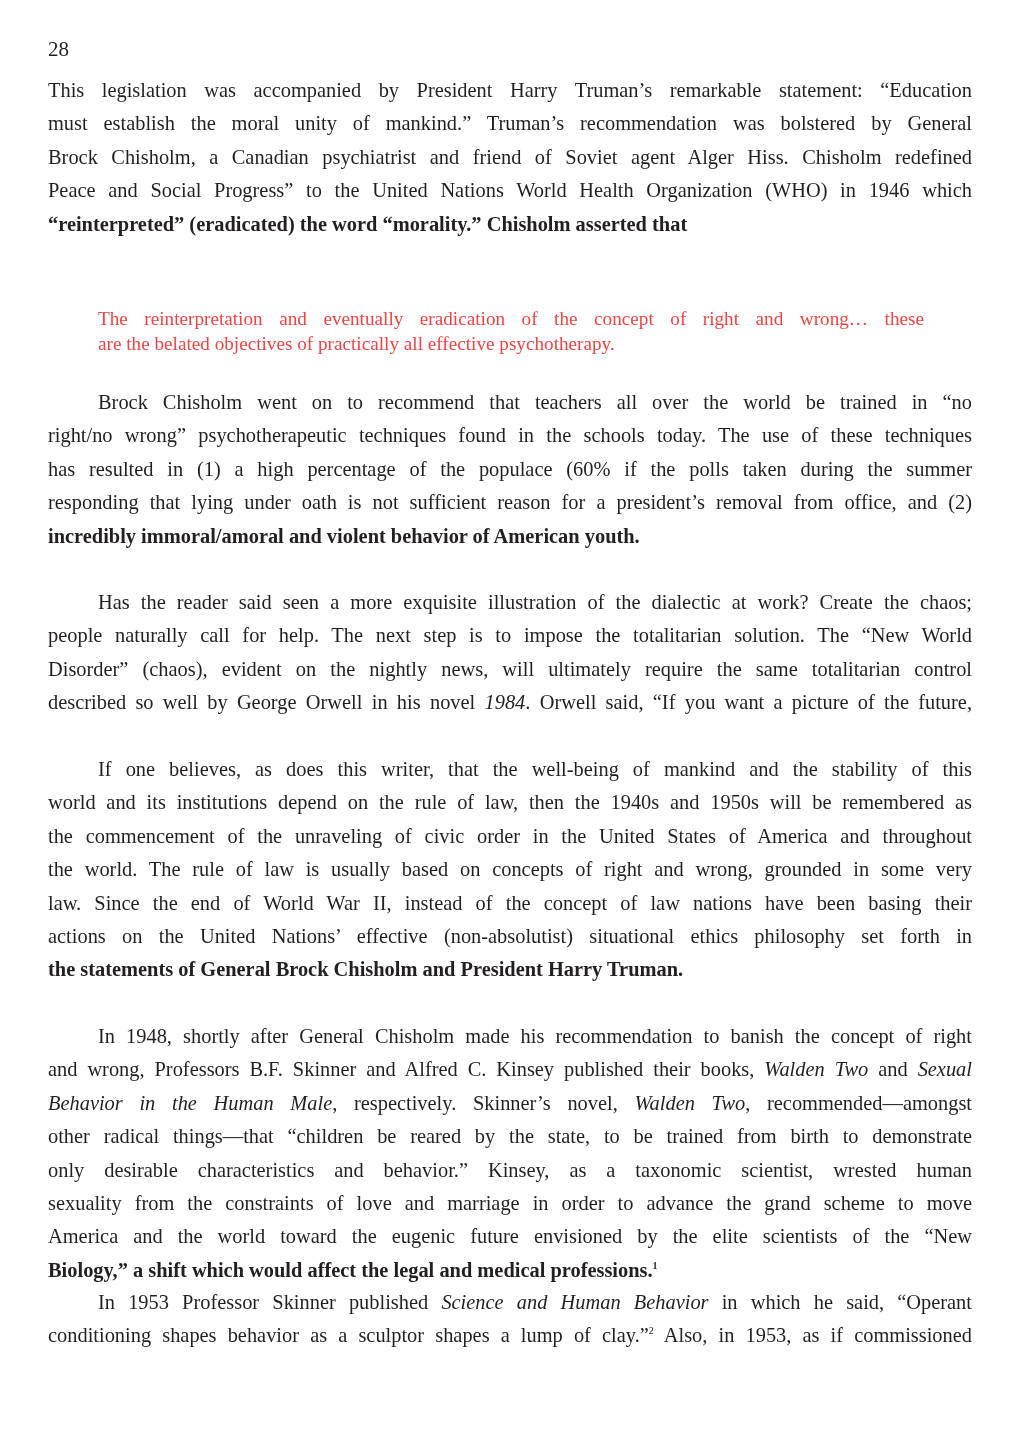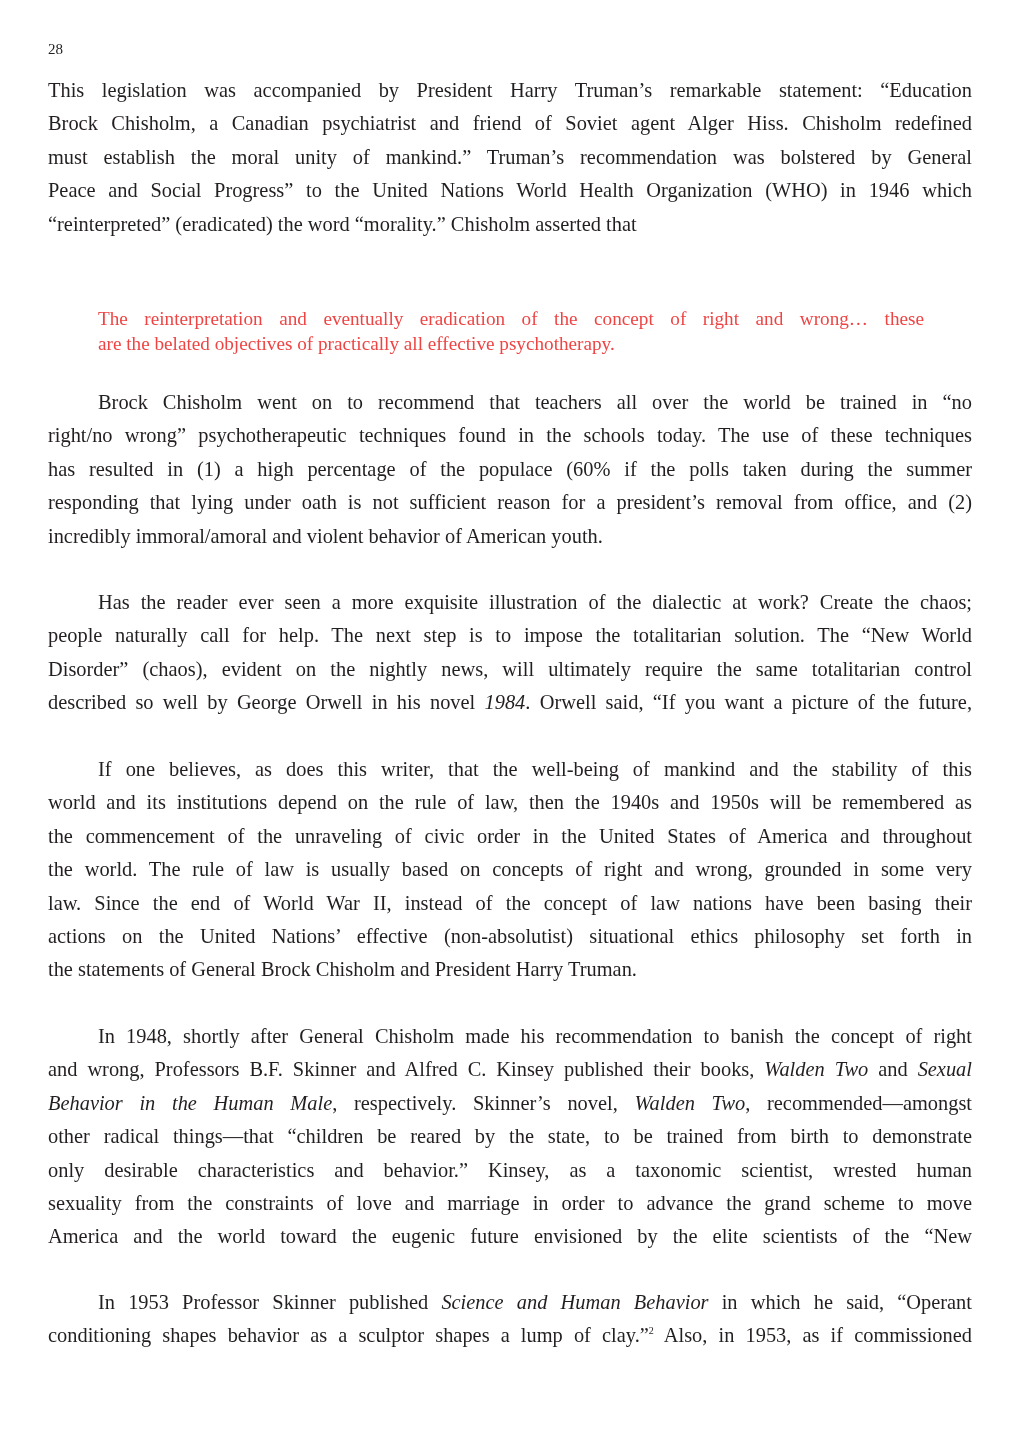--- a/index.html
+++ b/index.html
@@ -1,62 +1,62 @@
 <!DOCTYPE html>
 <html><head>
   <meta charset="utf-8">
   <style>
     html, body { margin: 0; padding: 0; background: #ffffff; }
     body { width: 1035px; height: 1437px; position: relative; overflow: hidden;
            font-family: "DejaVu Serif", "Liberation Serif", serif; color: #231f20; }
-    .page-number { position: absolute; left: 48px; top: 36px; font-size: 15px; line-height: 26px;
+    .page-number { position: absolute; left: 48px; top: 36px; font-size: 21px; line-height: 26px;
                    font-family: "Liberation Serif", "DejaVu Serif", serif; }
     .body-text { position: absolute; left: 48px; width: 924px; }
     .line { display: block; height: 33.4px; line-height: 33.4px; font-size: 18.2px;
             text-align: justify; text-align-last: justify; white-space: nowrap; overflow: visible;
             font-family: "Liberation Serif", "DejaVu Serif", serif; font-size: 20.4px; }
-    .line.last { text-align-last: left; }
+    .line.last { text-align-last: left; font-weight: bold; }
     .line.indent { padding-left: 50px; }
     .quote { position: absolute; left: 98px; width: 826px; top: 306px; color: #ef4444; }
     .qline { display: block; height: 25px; line-height: 25px; font-size: 19.2px;
              font-family: "Liberation Serif", "DejaVu Serif", serif;
              text-align: justify; text-align-last: justify; white-space: nowrap; }
     .qline.last { text-align-last: left; }
     .it { font-style: italic; }
     sup { font-size: 10px; vertical-align: 8px; line-height: 0; }
   </style>
 </head>
 <body>
 
 <div>
   <div class="page-number">28</div>
 
   <div class="body-text" style="top:74px;">
     <span class="line">This legislation was accompanied by President Harry Truman’s remarkable statement: “Education</span>
+    <span class="line">must establish the moral unity of mankind.” Truman’s recommendation was bolstered by General</span>
     <span class="line">Brock Chisholm, a Canadian psychiatrist and friend of Soviet agent Alger Hiss. Chisholm redefined</span>
-    <span class="line">must establish the moral unity of mankind.” Truman’s recommendation was bolstered by General</span>
     <span class="line">Peace and Social Progress” to the United Nations World Health Organization (WHO) in 1946 which</span>
     <span class="line last">“reinterpreted” (eradicated) the word “morality.” Chisholm asserted that</span>
   </div>
 
   <div class="quote">
     <span class="qline">The reinterpretation and eventually eradication of the concept of right and wrong… these</span>
     <span class="qline last">are the belated objectives of practically all effective psychotherapy.</span>
   </div>
 
   <div class="body-text" style="top:386px;">
     <span class="line indent">Brock Chisholm went on to recommend that teachers all over the world be trained in “no</span>
     <span class="line">right/no wrong” psychotherapeutic techniques found in the schools today. The use of these techniques</span>
     <span class="line">has resulted in (1) a high percentage of the populace (60% if the polls taken during the summer</span>
     <span class="line">responding that lying under oath is not sufficient reason for a president’s removal from office, and (2)</span>
     <span class="line last">incredibly immoral/amoral and violent behavior of American youth.</span>
   </div>
 
   <div class="body-text" style="top:586px;">
-    <span class="line indent">Has the reader ever seen a more exquisite illustration of the dialectic at work? Create the chaos;</span>
+    <span class="line indent">Has the reader said seen a more exquisite illustration of the dialectic at work? Create the chaos;</span>
     <span class="line">people naturally call for help. The next step is to impose the totalitarian solution. The “New World</span>
     <span class="line">Disorder” (chaos), evident on the nightly news, will ultimately require the same totalitarian control</span>
     <span class="line"><span>described so well by George Orwell in his novel </span><span class="it">1984</span><span>. Orwell said, “If you want a picture of the future,</span></span>
   </div>
 
   <div class="body-text" style="top:753px;">
     <span class="line indent">If one believes, as does this writer, that the well-being of mankind and the stability of this</span>
     <span class="line">world and its institutions depend on the rule of law, then the 1940s and 1950s will be remembered as</span>
     <span class="line">the commencement of the unraveling of civic order in the United States of America and throughout</span>
     <span class="line">the world. The rule of law is usually based on concepts of right and wrong, grounded in some very</span>
@@ -66,19 +66,20 @@
   </div>
 
   <div class="body-text" style="top:1020px;">
     <span class="line indent">In 1948, shortly after General Chisholm made his recommendation to banish the concept of right</span>
     <span class="line"><span>and wrong, Professors B.F. Skinner and Alfred C. Kinsey published their books, </span><span class="it">Walden Two</span><span> and </span><span class="it">Sexual</span></span>
     <span class="line"><span class="it">Behavior in the Human Male</span><span>, respectively. Skinner’s novel, </span><span class="it">Walden Two</span><span>, recommended—amongst</span></span>
     <span class="line">other radical things—that “children be reared by the state, to be trained from birth to demonstrate</span>
     <span class="line">only desirable characteristics and behavior.” Kinsey, as a taxonomic scientist, wrested human</span>
     <span class="line">sexuality from the constraints of love and marriage in order to advance the grand scheme to move</span>
     <span class="line">America and the world toward the eugenic future envisioned by the elite scientists of the “New</span>
+    <span class="line last"><span>Biology,” a shift which would affect the legal and medical professions.</span><sup>1</sup></span>
   </div>
 
   <div class="body-text" style="top:1286px;">
     <span class="line indent"><span>In 1953 Professor Skinner published </span><span class="it">Science and Human Behavior</span><span> in which he said, “Operant</span></span>
     <span class="line"><span>conditioning shapes behavior as a sculptor shapes a lump of clay.”</span><sup>2</sup><span> Also, in 1953, as if commissioned</span></span>
   </div>
 </div>
 
 </body></html>

